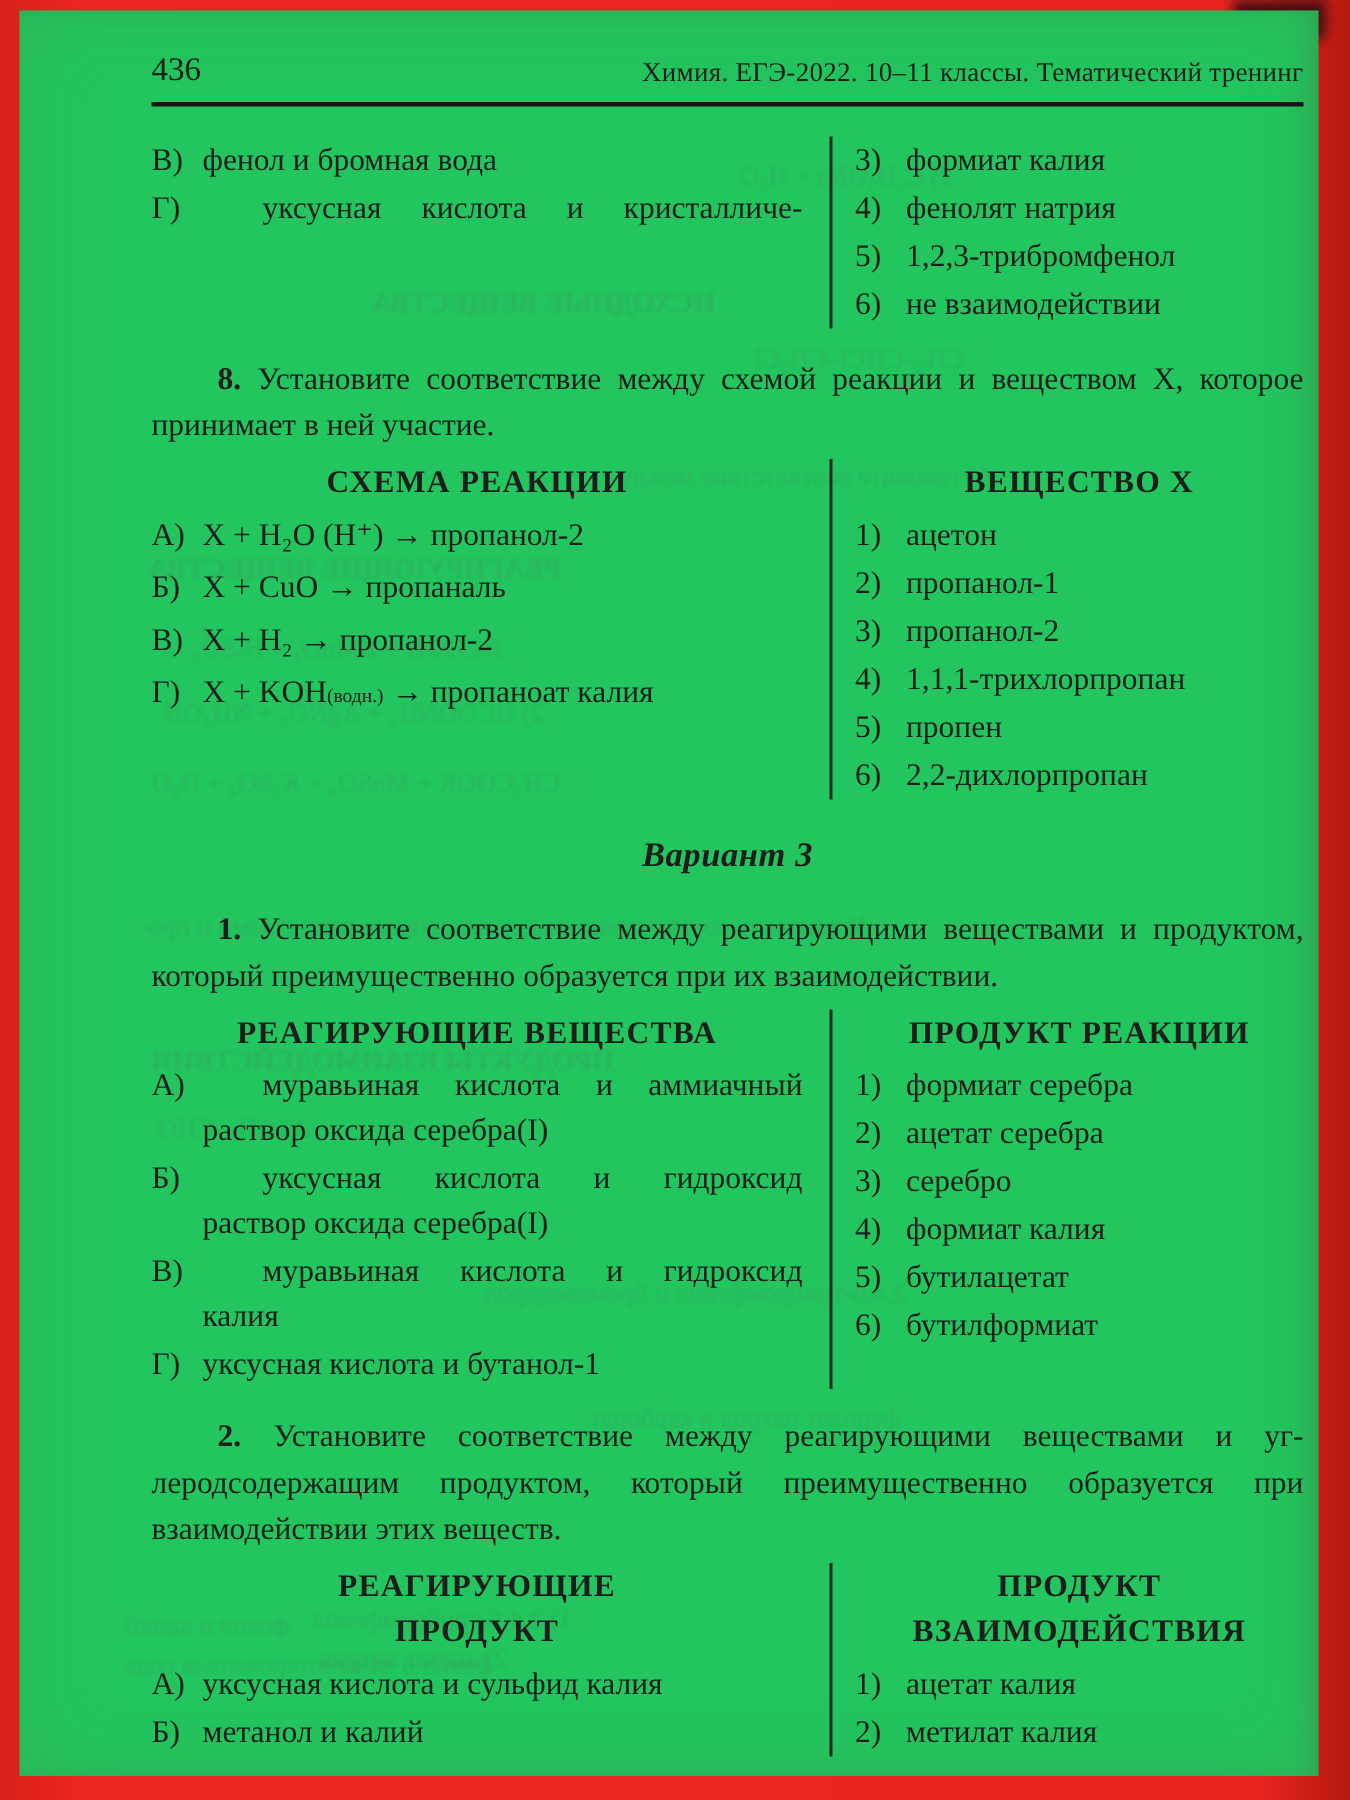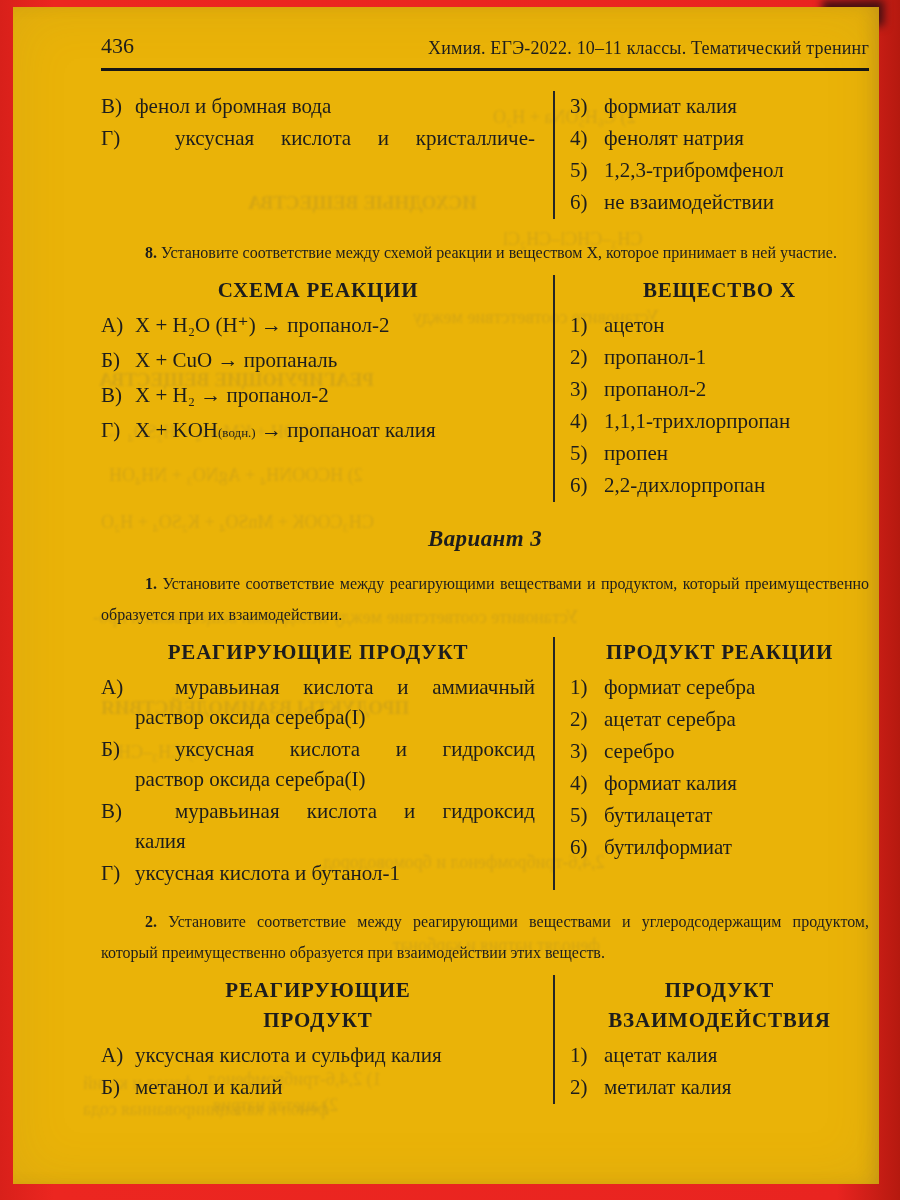--- a/index.html
+++ b/index.html
@@ -3,21 +3,21 @@
 <meta charset="utf-8">
 <style>
   html,body{margin:0;padding:0;}
   body{
     width:900px;height:1200px;position:relative;overflow:hidden;
     background:linear-gradient(90deg,#d8201a,#ec2620 6%,#e92420 93%,#b5190f);
     font-family:"Liberation Serif","DejaVu Serif",serif;color:#1d1d1d;
   }
   .blotch{position:absolute;top:0;right:16px;width:62px;height:26px;background:#450f12;filter:blur(4px);}
   .page{
-    position:absolute;left:13px;top:7px;right:21px;bottom:16px;background:#eab308;
+    position:absolute;left:13px;top:7px;right:21px;bottom:16px;background:#22c55e;
     box-shadow:inset 0 0 55px rgba(120,100,70,.13), inset -10px 0 18px -6px rgba(90,60,40,.22);
   }
   
   .bleed{position:absolute;inset:0;z-index:0;overflow:hidden;}
   .bleed span{position:absolute;transform:scaleX(-1);filter:blur(1px);color:#5e5a4e;opacity:.15;font-size:18px;white-space:nowrap;}
   .bleed span:nth-child(1){left:480px;top:100px;}
   .bleed span:nth-child(2){left:235px;top:185px;font-weight:bold;font-size:19px;}
   .bleed span:nth-child(3){left:490px;top:222px;}
   .bleed span:nth-child(4){left:400px;top:300px;}
   .bleed span:nth-child(5){left:86px;top:362px;font-weight:bold;font-size:19px;}
@@ -39,21 +39,21 @@
   .pagenum{font-size:22px;}
   .htitle{font-size:18px;letter-spacing:.2px;}
 
   .row{display:grid;grid-template-columns:452px 1fr;font-size:21px;line-height:30px;}
   .lcol{padding-right:18px;}
   .rcol{border-left:2px solid #262626;padding-left:15px;}
   .item{position:relative;padding-left:34px;margin-bottom:2px;}
   .lbl{position:absolute;left:0;top:0;}
   .jl{text-align:justify;text-align-last:justify;margin-left:40px;}
 
-  .para{font-size:16px;line-height:31px;text-align:justify;text-indent:44px;hyphens:manual;}
+  .para{font-size:21px;line-height:31px;text-align:justify;text-indent:44px;hyphens:manual;}
   .bold{font-weight:bold;}
   .col-head{font-weight:bold;text-align:center;letter-spacing:.8px;margin-bottom:5px;line-height:30px;}
   .col-head.two{margin-bottom:0;}
   .subsc{font-size:13px;}
   .variant{text-align:center;font-weight:bold;font-size:23px;letter-spacing:.4px;margin:24px 0 16px;font-style:italic;}
 
   .sec-q7{margin-top:20px;}
   .para-q8{margin-top:18px;margin-bottom:7px;}
   .para-q1{margin-bottom:7px;}
   .para-q2{margin-top:16px;margin-bottom:7px;}
@@ -175,21 +175,21 @@
 
     <div class="variant">Вариант 3</div>
 
     <p class="para para-q1">
       <span class="bold">1.</span>
       <span>Установите соответствие между реагирующими веществами и продуктом, который преимущественно образуется при их взаимо­действии.</span>
     </p>
 
     <div class="row">
       <div class="lcol">
-        <div class="col-head">РЕАГИРУЮЩИЕ ПРОДУКТ</div>
+        <div class="col-head">РЕАГИРУЮЩИЕ ВЕЩЕСТВА</div>
         <div class="item">
           <span class="lbl">А)</span>
           <div class="line jl">муравьиная кислота и аммиачный</div>
           <div class="line">раствор оксида серебра(I)</div>
         </div>
         <div class="item">
           <span class="lbl">Б)</span>
           <div class="line jl">уксусная кислота и гидроксид</div>
           <div class="line">раствор оксида серебра(I)</div>
         </div>

